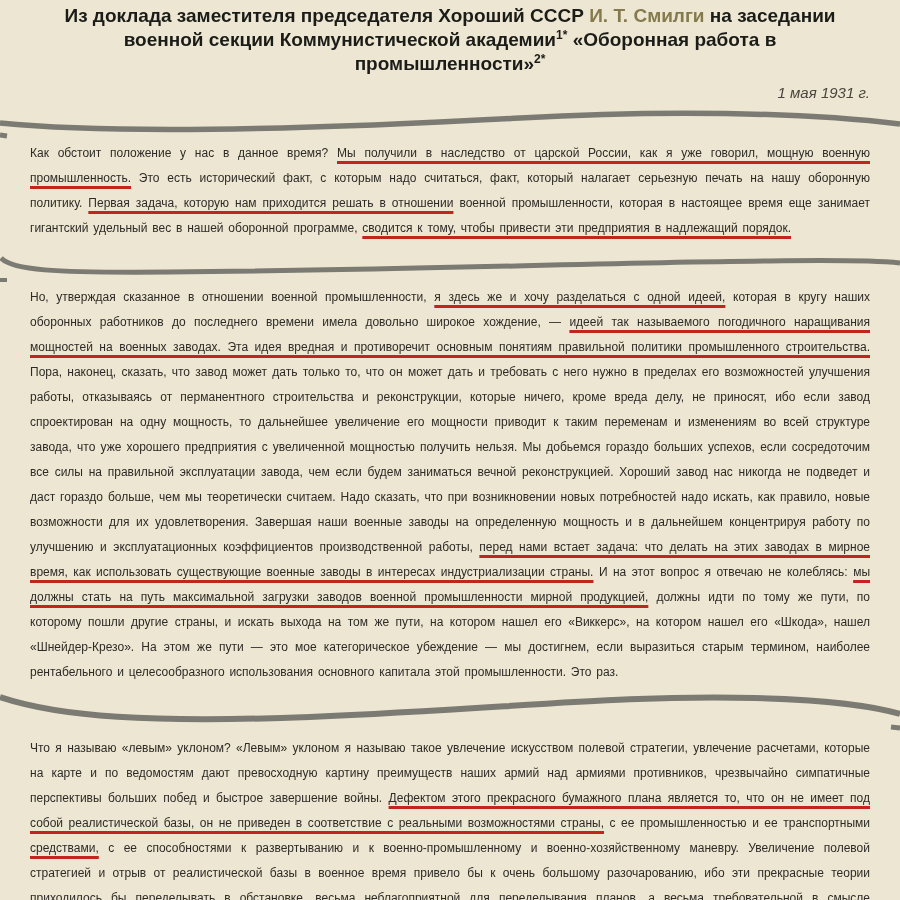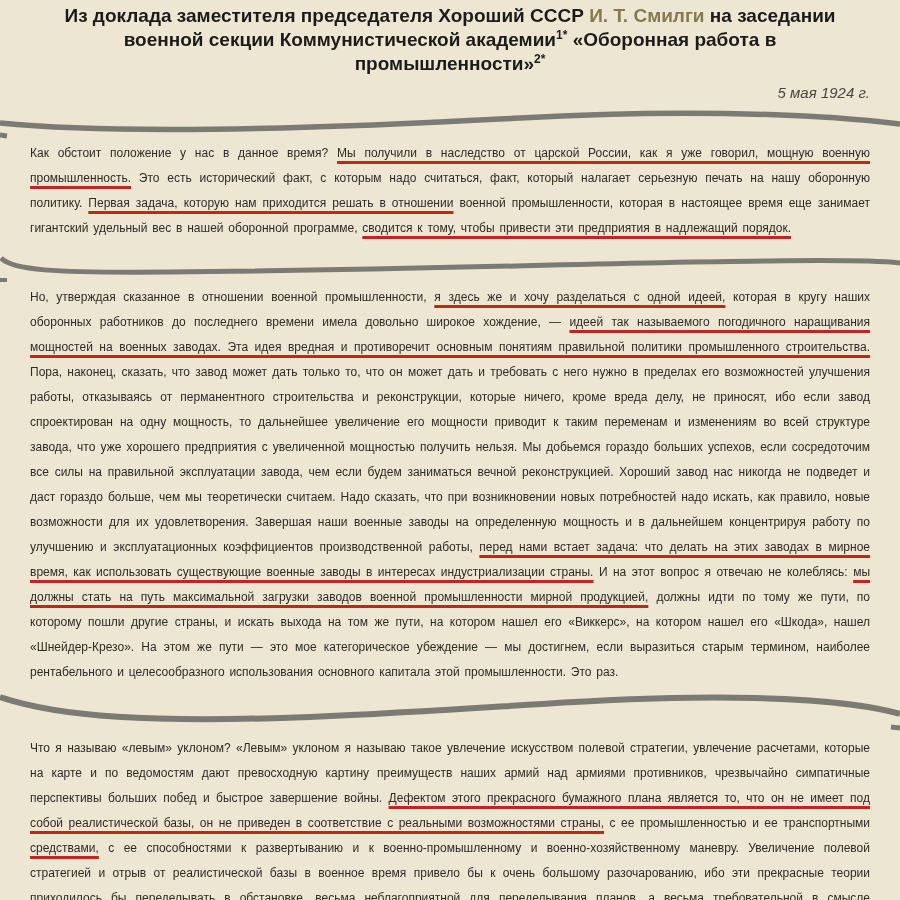--- a/index.html
+++ b/index.html
@@ -50,21 +50,21 @@
     border-bottom: 3px solid var(--red-underline, #c1251c);
   }
 </style>
 </head>
 <body>
 
 <div class="page">
 
   <h1 class="title"><span>Из доклада заместителя председателя Хороший СССР </span><span class="olive">И. Т. Смилги</span><span> на заседании военной секции Коммунистической академии</span><sup>1*</sup><span> «Оборонная работа в промышленности»</span><sup>2*</sup></h1>
 
-  <div class="date">5 мая 1924 г.</div>
+  <div class="date">1 мая 1931 г.</div>
 
   <svg class="sep sep1" width="900" height="36" viewBox="0 0 900 36" preserveAspectRatio="none">
     <path d="M0 20 C 110 31, 300 27, 520 15 C 660 7, 800 9, 900 21" stroke-width="5.5"></path>
     <path d="M0 32 L 7 33" stroke-width="5"></path>
   </svg>
 
   <p class="body-p p1"><span>Как обстоит положение у нас в данное время? </span><span class="redline">Мы получили в наследство от царской России, как я уже говорил, мощную военную промышленность.</span><span> Это есть исторический факт, с которым надо считаться, факт, который налагает серьезную печать на нашу оборонную политику. </span><span class="redline">Первая задача, которую нам приходится решать в отношении</span><span> военной промышленности, которая в настоящее время еще занимает гигантский удельный вес в нашей оборонной программе, </span><span class="redline">сводится к тому, чтобы привести эти предприятия в надлежащий порядок.</span></p>
 
   <svg class="sep sep2" width="900" height="30" viewBox="0 0 900 30" preserveAspectRatio="none">
     <path d="M1 5 C 12 17, 50 20, 170 19 C 420 17, 580 10, 770 8 C 840 7, 880 8, 900 10" stroke-width="5"></path>

